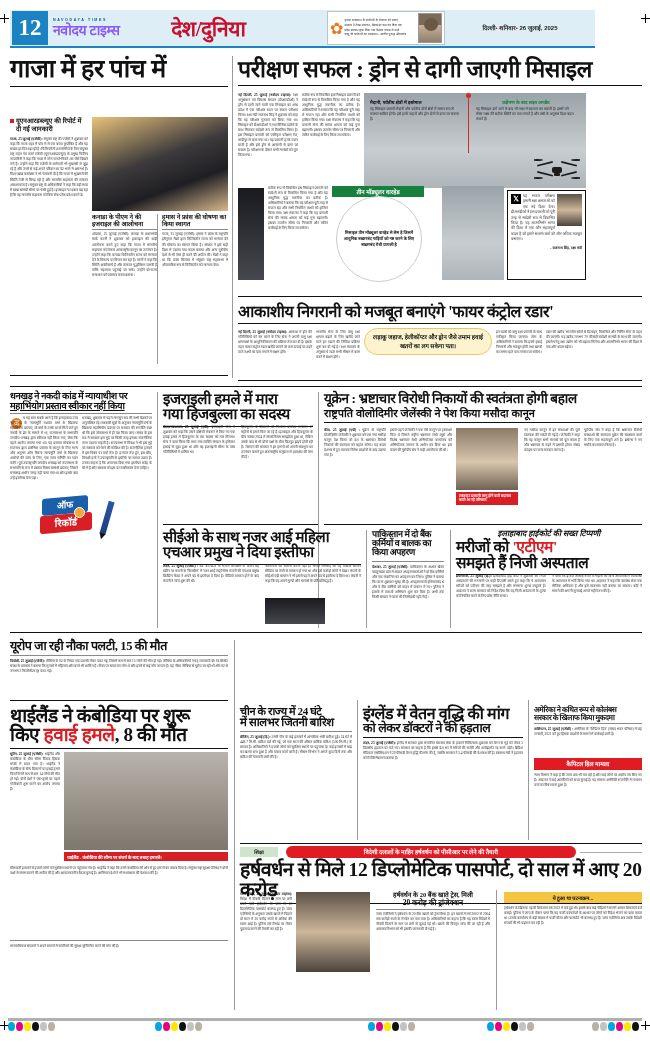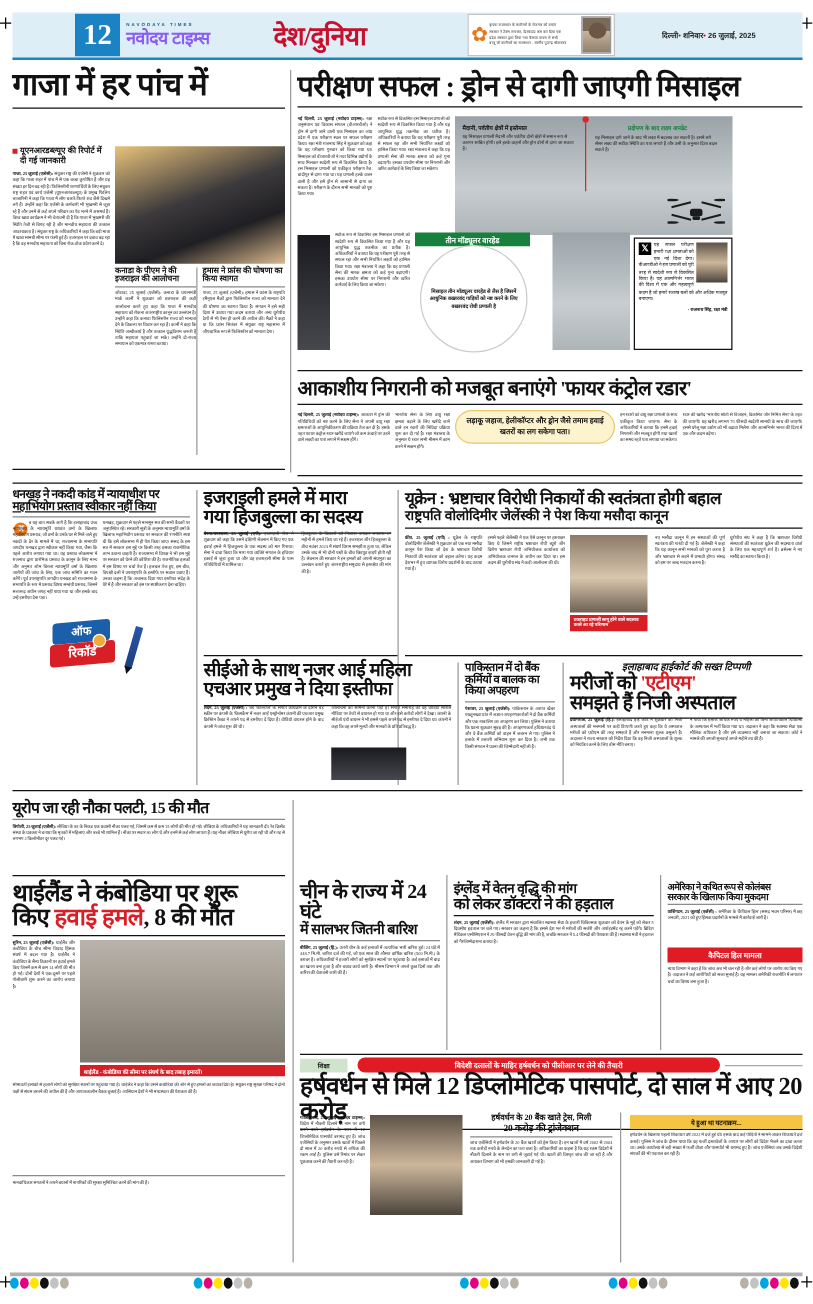--- a/index.html
+++ b/index.html
@@ -6,23 +6,23 @@
   html, body {
     width: 650px; height: 1043px;
     background: #ffffff;
     font-family: "Liberation Sans", sans-serif;
     overflow: hidden;
   }
   .page { position: relative; width: 650px; height: 1043px; background: #fff; }
 
   
   .masthead {
-    position: absolute; left: 10px; top: 10px; width: 632px; height: 38px;
+    position: absolute; left: 10px; top: 10px; width: 585px; height: 38px;
     background: #ddeef7; border-bottom: 2px solid #1b82c4;
-    display: flex; align-items: center; padding-left: 48px;
+    display: flex; align-items: center;
   }
   .pagenum {
     width: 36px; height: 34px; background: #1b82c4; color: #fff;
     font-size: 23px; font-weight: bold; display: flex;
     align-items: center; justify-content: center; margin-left: 2px;
     font-family: "Liberation Serif", serif;
   }
   .logo-wrap { margin-left: 5px; line-height: 1; }
   .logo-sup { font-size: 3.6px; letter-spacing: 1.6px; color: #0a5d8f; font-weight: bold; }
   .logo-main { font-size: 14px; font-weight: bold; color: #8b5cf6; letter-spacing: -0.4px; }
@@ -467,33 +467,33 @@
     <div class="body-txt" style="height:66px;overflow:hidden;">सीमावर्ती इलाकों से हजारों लोगों को सुरक्षित स्थानों पर पहुंचाया गया है। थाईलैंड ने कहा कि उसने कंबोडिया की ओर से हुए हमलों का जवाब दिया है। संयुक्त राष्ट्र सुरक्षा परिषद ने दोनों पक्षों से संयम बरतने की अपील की है और आपातकालीन बैठक बुलाई है। आसियान देशों ने भी मध्यस्थता की पेशकश की है।</div>
   </div>
   <div class="col" style="left:10px;top:940px;width:218px;">
     <div class="rule-thin"></div>
     <div class="body-txt" style="margin-top:3px;height:28px;overflow:hidden;">मानवाधिकार संगठनों ने अपने बयानों में नागरिकों की सुरक्षा सुनिश्चित करने की मांग की है।</div>
   </div>
 
   <div class="vrule" style="left:234px;top:640px;height:370px;"></div>
 
   <div class="col" style="left:240px;top:706px;width:112px;">
-    <div class="hl" style="font-size:16px;">चीन के राज्य में 24 घंटे</div>
+    <div class="hl" style="font-size:11px;">चीन के राज्य में 24 घंटे</div>
     <div class="hl" style="font-size:11.5px;">में सालभर जितनी बारिश</div>
     <div class="rule-thin" style="margin-top:2px;"></div>
     <div class="body-txt" style="margin-top:3px;height:120px;overflow:hidden;">
       <b>बीजिंग, 25 जुलाई (हि.):</b>
       <span>उत्तरी चीन के कई इलाकों में अत्यधिक भारी बारिश हुई। 24 घंटे में 448.7 मि.मी. बारिश दर्ज की गई, जो एक साल की औसत वार्षिक बारिश (500 मि.मी.) के बराबर है। अधिकारियों ने हजारों लोगों को सुरक्षित स्थानों पर पहुंचाया है। कई इलाकों में बाढ़ का खतरा बना हुआ है और बचाव कार्य जारी है। मौसम विभाग ने अगले कुछ दिनों तक और बारिश की चेतावनी जारी की है।</span>
     </div>
   </div>
 
   <div class="vrule" style="left:357px;top:700px;height:140px;"></div>
 
   <div class="col" style="left:363px;top:706px;width:160px;">
-    <div class="hl" style="font-size:11px;">इंग्लेंड में वेतन वृद्धि की मांग</div>
+    <div class="hl" style="font-size:16px;">इंग्लेंड में वेतन वृद्धि की मांग</div>
     <div class="hl" style="font-size:12.5px;">को लेकर डॉक्टरों ने की हड़ताल</div>
     <div class="rule" style="margin-top:2px;"></div>
     <div class="body-txt" style="margin-top:3px;height:120px;overflow:hidden;">
       <b>लंदन, 25 जुलाई (एजेंसी):</b>
       <span>इंग्लैंड में सरकार द्वारा संचालित स्वास्थ्य सेवा के हजारों चिकित्सक शुक्रवार को वेतन के मुद्दे को लेकर 5 दिवसीय हड़ताल पर चले गए। सरकार का कहना है कि इससे देश भर में मरीजों की सर्जरी और अपॉइंटमेंट रद्द करने पड़ेंगे। ब्रिटिश मेडिकल एसोसिएशन ने 29 फीसदी वेतन वृद्धि की मांग की है, जबकि सरकार ने 5.4 फीसदी की पेशकश की है। स्वास्थ्य मंत्री ने हड़ताल को गैरजिम्मेदाराना बताया है।</span>
     </div>
   </div>
 
   <div class="vrule" style="left:528px;top:700px;height:140px;"></div>
 

